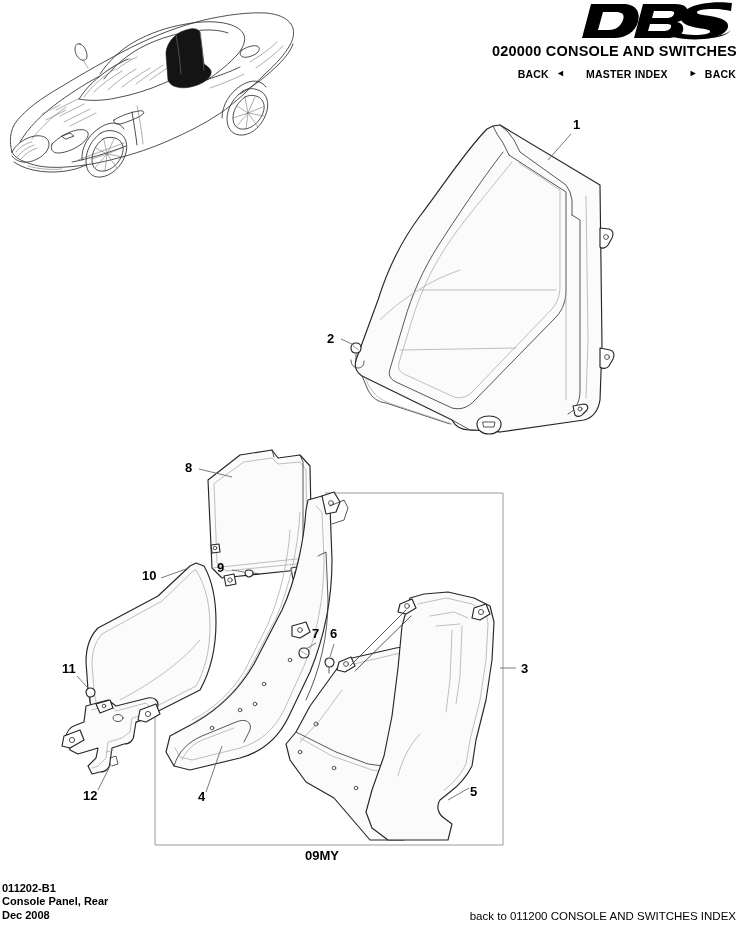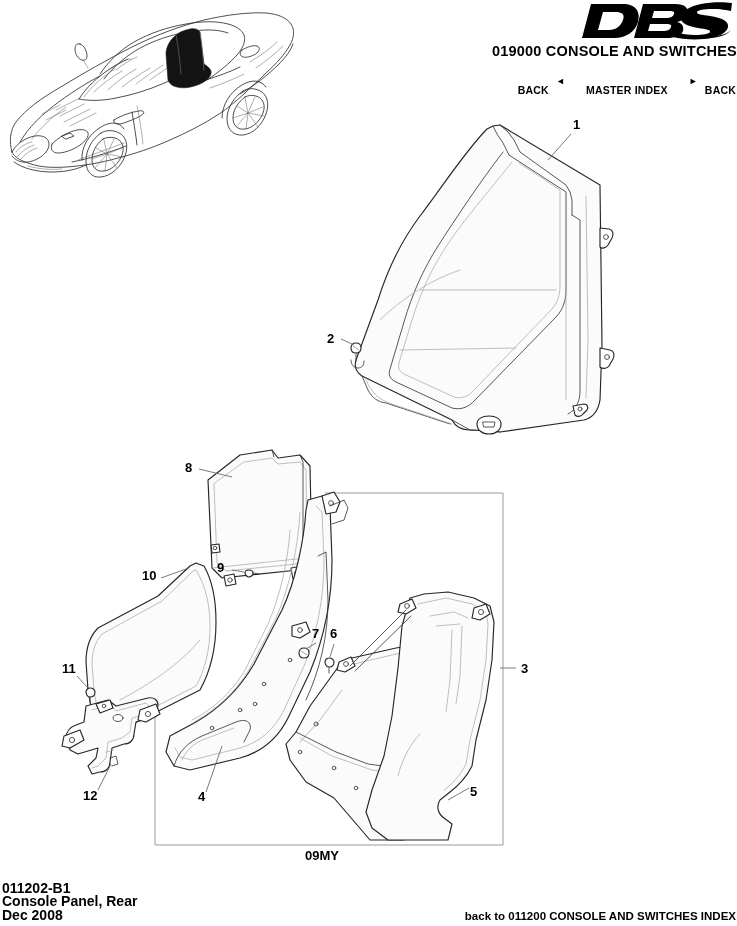--- a/index.html
+++ b/index.html
@@ -46,21 +46,21 @@
     margin-top: 9px;
     font-size: 10.5px;
     font-weight: bold;
     letter-spacing: 0.2px;
     display: flex;
     justify-content: flex-end;
     align-items: center;
     gap: 7px;
     padding-right: 1px;
   }
-  #nav-row .navlink { cursor: pointer; margin-top: 16px; }
+  #nav-row .navlink { cursor: pointer; }
   #nav-row .arrow { font-size: 9px; line-height: 1; position: relative; top: -0.5px; }
   #nav-row .gap { width: 7px; display:inline-block; }
 
   
   #car-illustration {
     position: absolute;
     left: 4px;
     top: 2px;
     width: 300px;
     height: 190px;
@@ -73,30 +73,30 @@
     top: 0;
     width: 737px;
     height: 880px;
   }
 
   
   #footer-left {
     position: absolute;
     left: 2px;
     bottom: 4px;
-    font-size: 14px;
+    font-size: 11px;
     font-weight: bold;
     line-height: 13.5px;
   }
   #footer-right {
     position: absolute;
     right: 1px;
     bottom: 4px;
     font-size: 11.5px;
-    font-weight: bold;
+    font-weight: normal;
     cursor: pointer;
   }
 
   
   .callout-num {
     font-family: "Liberation Sans", sans-serif;
     font-size: 13px;
     font-weight: bold;
     fill: #000;
   }
@@ -260,21 +260,21 @@
 
           <path d="M155,3 C146,2 134,2 124,4 C113,6 105,11 104,17 C103,23 110,26 121,28
                    C129,29 134,30 133,32 C132,34 126,35 118,35 C111,35 104,34 99,32
                    L96,37 C104,39 116,40 127,39 C140,38 150,33 151,27 C152,21 145,18 133,16
                    C125,15 119,14 120,12 C121,10 127,9 135,9 C143,9 150,10 154,11 L155,3 Z"></path>
           <path d="M98,36 C108,38 122,39 134,38 C146,37 153,33 154,29 C153,33 144,36 132,37
                    C120,38 107,38 99,37 Z"></path>
         </g>
       </svg>
     </div>
-    <div id="doc-title">019000 CONSOLE AND SWITCHES</div>
+    <div id="doc-title">020000 CONSOLE AND SWITCHES</div>
     <div id="nav-row">
       <span class="navlink">BACK</span>
       <span class="arrow">◄</span>
       <span class="gap"></span>
       <span class="navlink">MASTER INDEX</span>
       <span class="gap"></span>
       <span class="arrow">►</span>
       <span class="navlink">BACK</span>
     </div>
   </div>

